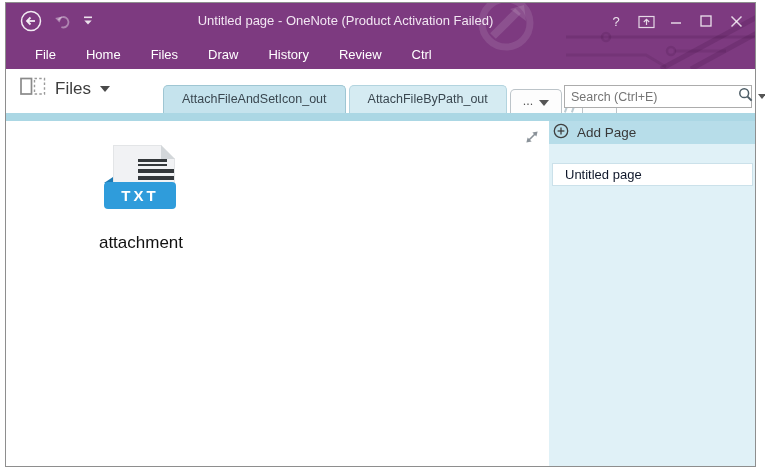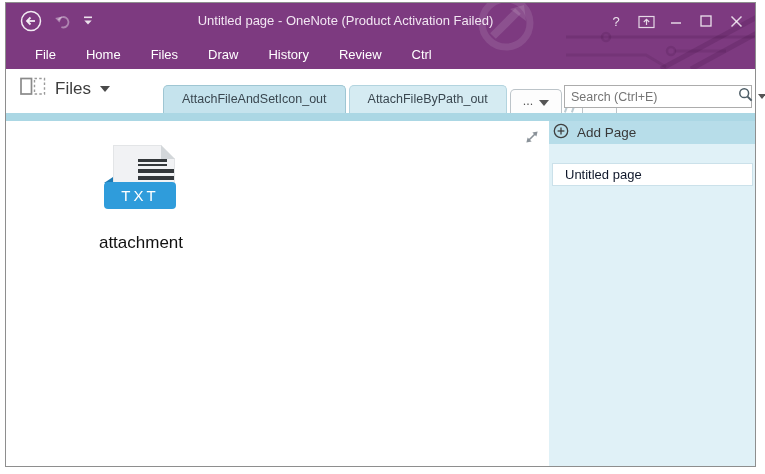--- a/index.html
+++ b/index.html
@@ -63,21 +63,21 @@
   .doc-fold{position:absolute;right:5px;top:0;width:14px;height:14px;background:#D3D7DA;
             clip-path:polygon(0 0,100% 100%,0 100%);}
   .doc-line{position:absolute;background:#34383b;}
   .dl1{left:24px;top:13px;width:29px;height:3px;}
   .dl2{left:24px;top:18px;width:29px;height:1.5px;}
   .dl3{left:24px;top:23px;width:36px;height:3.5px;}
   .dl4{left:24px;top:30px;width:36px;height:3.5px;}
   .banner-fold{position:absolute;left:2px;top:32px;width:9px;height:6px;background:#1E7BB4;
                clip-path:polygon(0 100%,100% 0,100% 100%);}
   .banner{position:absolute;left:2px;top:37px;width:72px;height:27px;background:var(--txt-banner-blue);
-          border-radius:4px;color:#fff;font-weight:normal;font-size:15px;letter-spacing:3px;
+          border-radius:4px;color:#fff;font-weight:bold;font-size:15px;letter-spacing:3px;
           display:flex;align-items:center;justify-content:center;}
   .file-label{margin-top:22px;font-size:17px;color:#111;}
 
   
   .panel{position:absolute;left:543px;top:0;right:0;height:100%;background:var(--panel-bg-blue);}
   .add-page{height:23px;background:var(--panel-header-blue);display:flex;align-items:center;gap:8px;
             padding-left:4px;font-size:13.5px;color:#383838;cursor:default;}
   .page-item{position:absolute;left:3px;right:2px;top:42px;height:23px;background:#fff;border:1px solid #CBE1EA;
              font-size:13px;color:#0f172a;line-height:21px;padding-left:12px;cursor:default;}
 </style>

